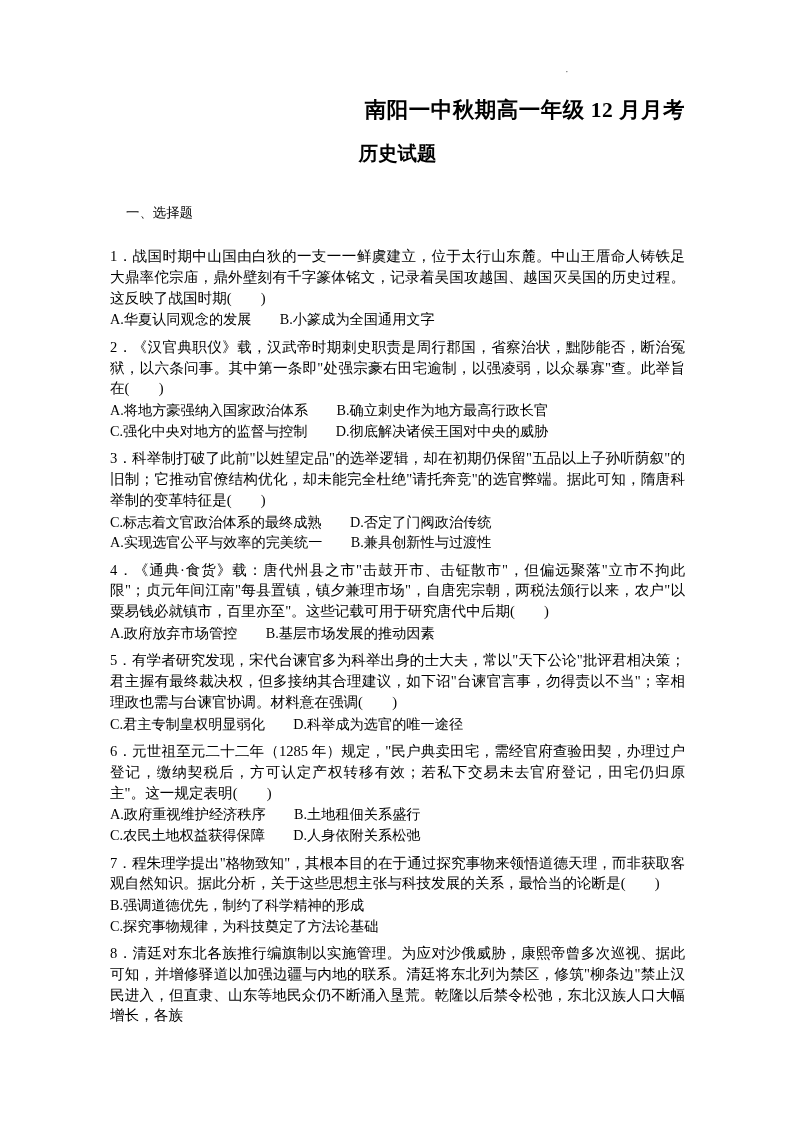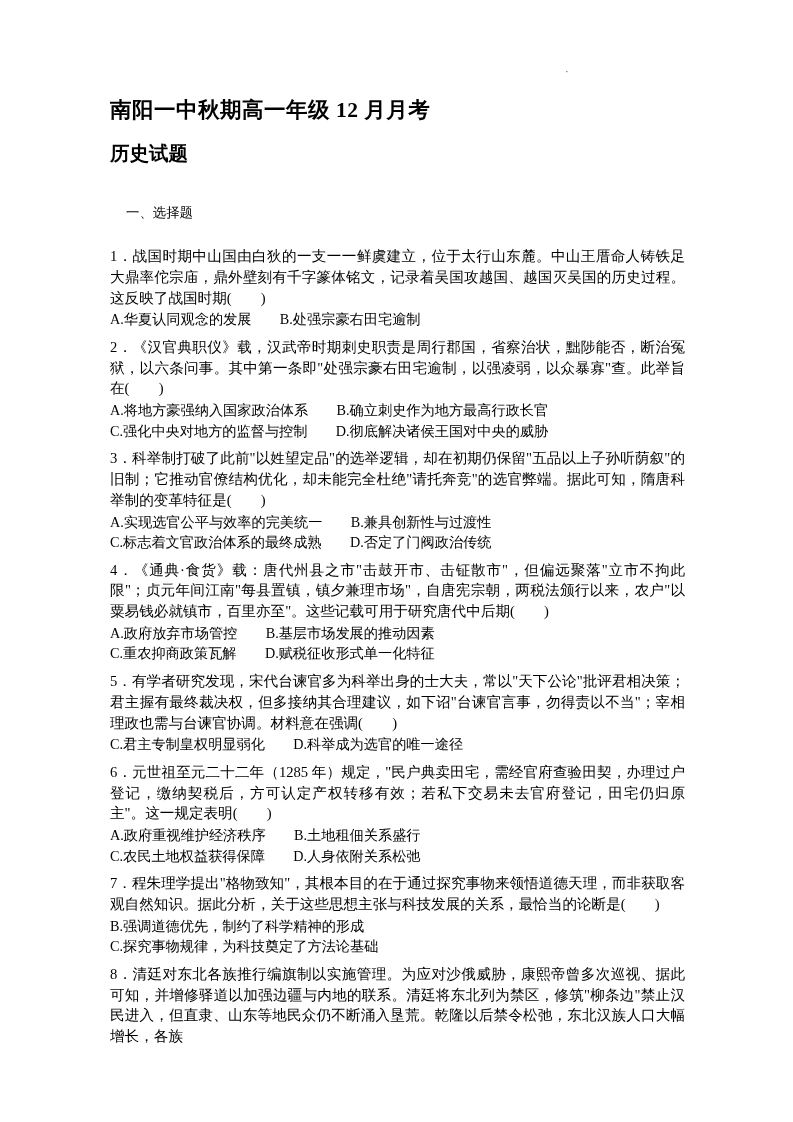--- a/index.html
+++ b/index.html
@@ -23,29 +23,30 @@
   }
   .top-dot {
     position: absolute;
     top: 66px;
     left: 565px;
     font-size: 11px;
     color: #555;
     line-height: 1;
   }
   .doc-title {
-    text-align: left;
+    text-align: right;
     font-weight: bold;
     font-size: 21.5px;
     letter-spacing: 0.5px;
     margin: 0;
     padding-top: 98px;
     line-height: 1.2;
   }
   .doc-subtitle {
+    text-align: center;
     font-weight: bold;
     font-size: 19.5px;
     margin: 0;
     padding-top: 18px;
     line-height: 1.2;
   }
   .section-head {
     font-size: 13.4px;
     margin: 16px;
     padding-top: 22px;
@@ -77,39 +78,38 @@
 
   <div class="top-dot">·</div>
 
   <h1 class="doc-title">南阳一中秋期高一年级 12 月月考</h1>
   <h2 class="doc-subtitle">历史试题</h2>
 
   <p class="section-head">一、选择题</p>
 
   <p class="q"><span>1．</span><span>战国时期中山国由白狄的一支一一鲜虞建立，位于太行山东麓。中山王厝命人铸铁足大鼎率佗宗庙，鼎外壁刻有千字篆体铭文，记录着吴国攻越国、越国灭吴国的历史过程。这反映了战国时期(　　)</span></p>
   <div class="opt-wrap">
-    <p class="opt-line">A.华夏认同观念的发展　　B.处强宗豪右田宅逾制</p>
+    <p class="opt-line">A.华夏认同观念的发展　　B.小篆成为全国通用文字</p>
   </div>
 
   <p class="q"><span>2．</span><span>《汉官典职仪》载，汉武帝时期刺史职责是周行郡国，省察治状，黜陟能否，断治冤狱，以六条问事。其中第一条即"处强宗豪右田宅逾制，以强凌弱，以众暴寡"查。此举旨在(　　)</span></p>
   <div class="opt-wrap">
     <p class="opt-line">A.将地方豪强纳入国家政治体系　　B.确立刺史作为地方最高行政长官</p>
     <p class="opt-line">C.强化中央对地方的监督与控制　　D.彻底解决诸侯王国对中央的威胁</p>
   </div>
 
   <p class="q"><span>3．</span><span>科举制打破了此前"以姓望定品"的选举逻辑，却在初期仍保留"五品以上子孙听荫叙"的旧制；它推动官僚结构优化，却未能完全杜绝"请托奔竞"的选官弊端。据此可知，隋唐科举制的变革特征是(　　)</span></p>
   <div class="opt-wrap">
+    <p class="opt-line">C.标志着文官政治体系的最终成熟　　D.否定了门阀政治传统</p>
     <p class="opt-line">A.实现选官公平与效率的完美统一　　B.兼具创新性与过渡性</p>
-    <p class="opt-line">C.标志着文官政治体系的最终成熟　　D.否定了门阀政治传统</p>
   </div>
 
   <p class="q"><span>4．</span><span>《通典·食货》载：唐代州县之市"击鼓开市、击钲散市"，但偏远聚落"立市不拘此限"；贞元年间江南"每县置镇，镇夕兼理市场"，自唐宪宗朝，两税法颁行以来，农户"以粟易钱必就镇市，百里亦至"。这些记载可用于研究唐代中后期(　　)</span></p>
   <div class="opt-wrap">
     <p class="opt-line">A.政府放弃市场管控　　B.基层市场发展的推动因素</p>
-    <p class="opt-line">C.重农抑商政策瓦解　　D.赋税征收形式单一化特征</p>
   </div>
 
   <p class="q"><span>5．</span><span>有学者研究发现，宋代台谏官多为科举出身的士大夫，常以"天下公论"批评君相决策；君主握有最终裁决权，但多接纳其合理建议，如下诏"台谏官言事，勿得责以不当"；宰相理政也需与台谏官协调。材料意在强调(　　)</span></p>
   <div class="opt-wrap">
     <p class="opt-line">C.君主专制皇权明显弱化　　D.科举成为选官的唯一途径</p>
   </div>
 
   <p class="q"><span>6．</span><span>元世祖至元二十二年（1285 年）规定，"民户典卖田宅，需经官府查验田契，办理过户登记，缴纳契税后，方可认定产权转移有效；若私下交易未去官府登记，田宅仍归原主"。这一规定表明(　　)</span></p>
   <div class="opt-wrap">
     <p class="opt-line">A.政府重视维护经济秩序　　B.土地租佃关系盛行</p>

